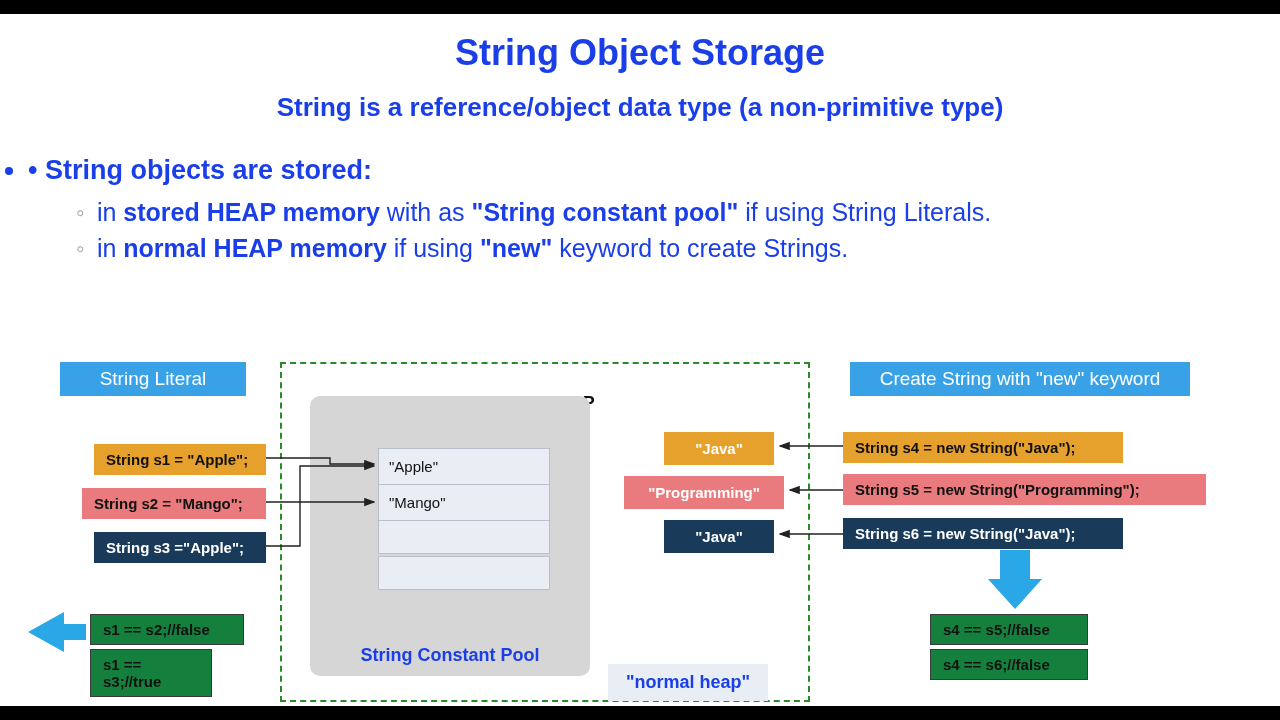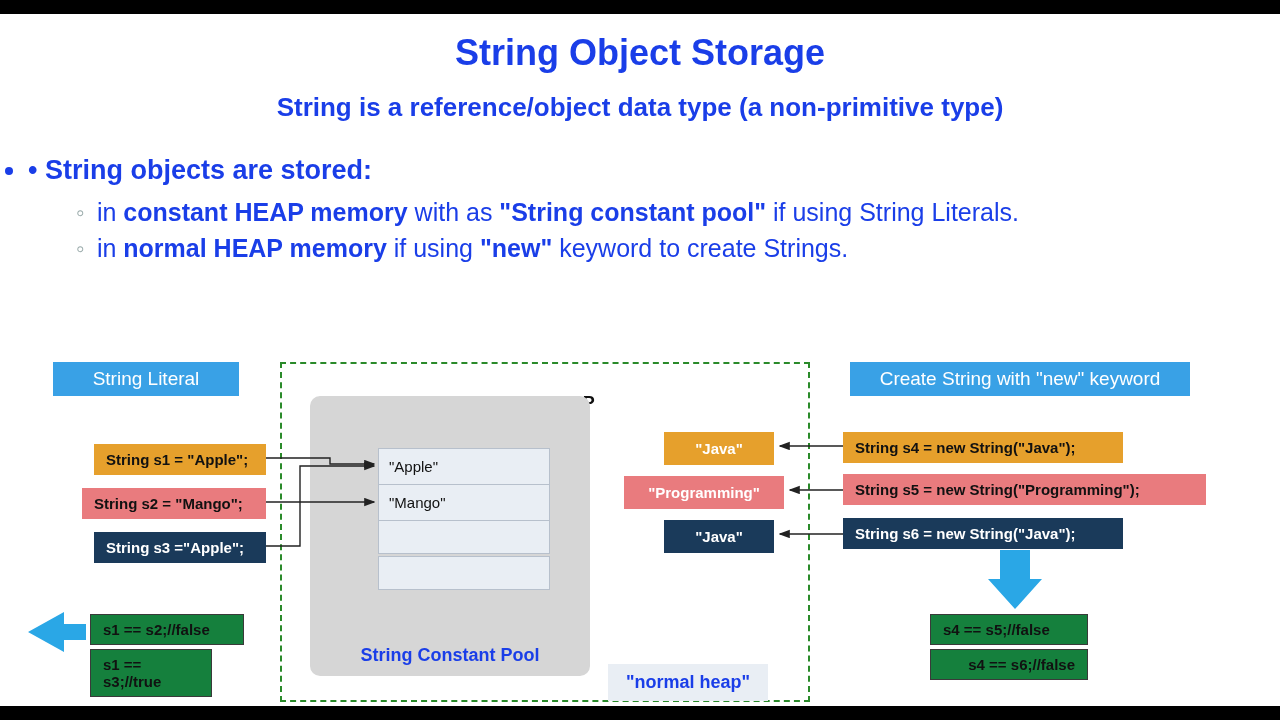--- a/index.html
+++ b/index.html
@@ -41,28 +41,28 @@
 <div class="letterbox lb-top"></div>
 <div class="letterbox lb-bot"></div>
 
 <div class="slide">
   <h1 class="title">String Object Storage</h1>
   <h2 class="subtitle">String is a reference/object data type (a non-primitive type)</h2>
 
   <ul class="bullets">
     <li class="b1">• <span>String objects are stored:</span></li>
     <ul class="sub">
-      <li><span>in </span><b>constant HEAP memory</b><span> with as </span><b>"String constant pool"</b><span> if using String Literals.</span></li>
+      <li><span>in </span><b>stored HEAP memory</b><span> with as </span><b>"String constant pool"</b><span> if using String Literals.</span></li>
       <li><span>in </span><b>normal HEAP memory</b><span> if using </span><b>"new"</b><span> keyword to create Strings.</span></li>
     </ul>
   </ul>
 
   <div class="diagram">
 
-    <div class="ab header-blue" style="left:53px; top:8px; width:186px;">String Literal</div>
+    <div class="ab header-blue" style="left:60px; top:8px; width:186px;">String Literal</div>
 
     <div class="ab heapbox"></div>
     <div class="ab heap-title" style="left:280px; top:12px; width:530px;margin-top:27px;">JAVA HEAP</div>
 
     <div class="ab scp" style="left:310px; top:42px; width:280px; height:280px;">
       <div class="scp-label">String Constant Pool</div>
     </div>
     <div class="ab slot" style="left:378px; top:94px; width:172px;">"Apple"</div>
     <div class="ab slot" style="left:378px; top:130px; width:172px;">"Mango"</div>
     <div class="ab slot" style="left:378px; top:166px; width:172px; height:34px;"></div>
@@ -81,21 +81,21 @@
 
     <div class="ab normal-heap" style="left:608px; top:310px;">"normal heap"</div>
 
     <div class="ab header-blue" style="left:850px; top:8px; width:340px;">Create String with "new" keyword</div>
 
     <div class="ab snippet orange-snip" style="left:843px; top:78px; width:280px;">String s4 = new String("Java");</div>
     <div class="ab snippet salmon-snip" style="left:843px; top:120px; width:363px;">String s5 = new String("Programming");</div>
     <div class="ab snippet navy-snip" style="left:843px; top:164px; width:280px;">String s6 = new String("Java");</div>
 
     <div class="ab yellow" style="left:930px; top:260px; width:158px;">s4 == s5;//false</div>
-    <div class="ab yellow" style="left:930px; top:295px; width:158px;text-align:right;">s4 == s6;//false</div>
+    <div class="ab yellow" style="left:930px; top:295px; width:158px;">s4 == s6;//false</div>
 
     <svg class="arrows" width="1280" height="360">
       <defs>
         <marker id="ah" markerWidth="8" markerHeight="8" refX="7" refY="3" orient="auto">
           <path d="M0,0 L8,3 L0,6 Z" fill="#222"></path>
         </marker>
       </defs>
 
       <path d="M266 104 L330 104 L330 110 L374 110" stroke="#222" fill="none" stroke-width="1.4" marker-end="url(#ah)"></path>
 

